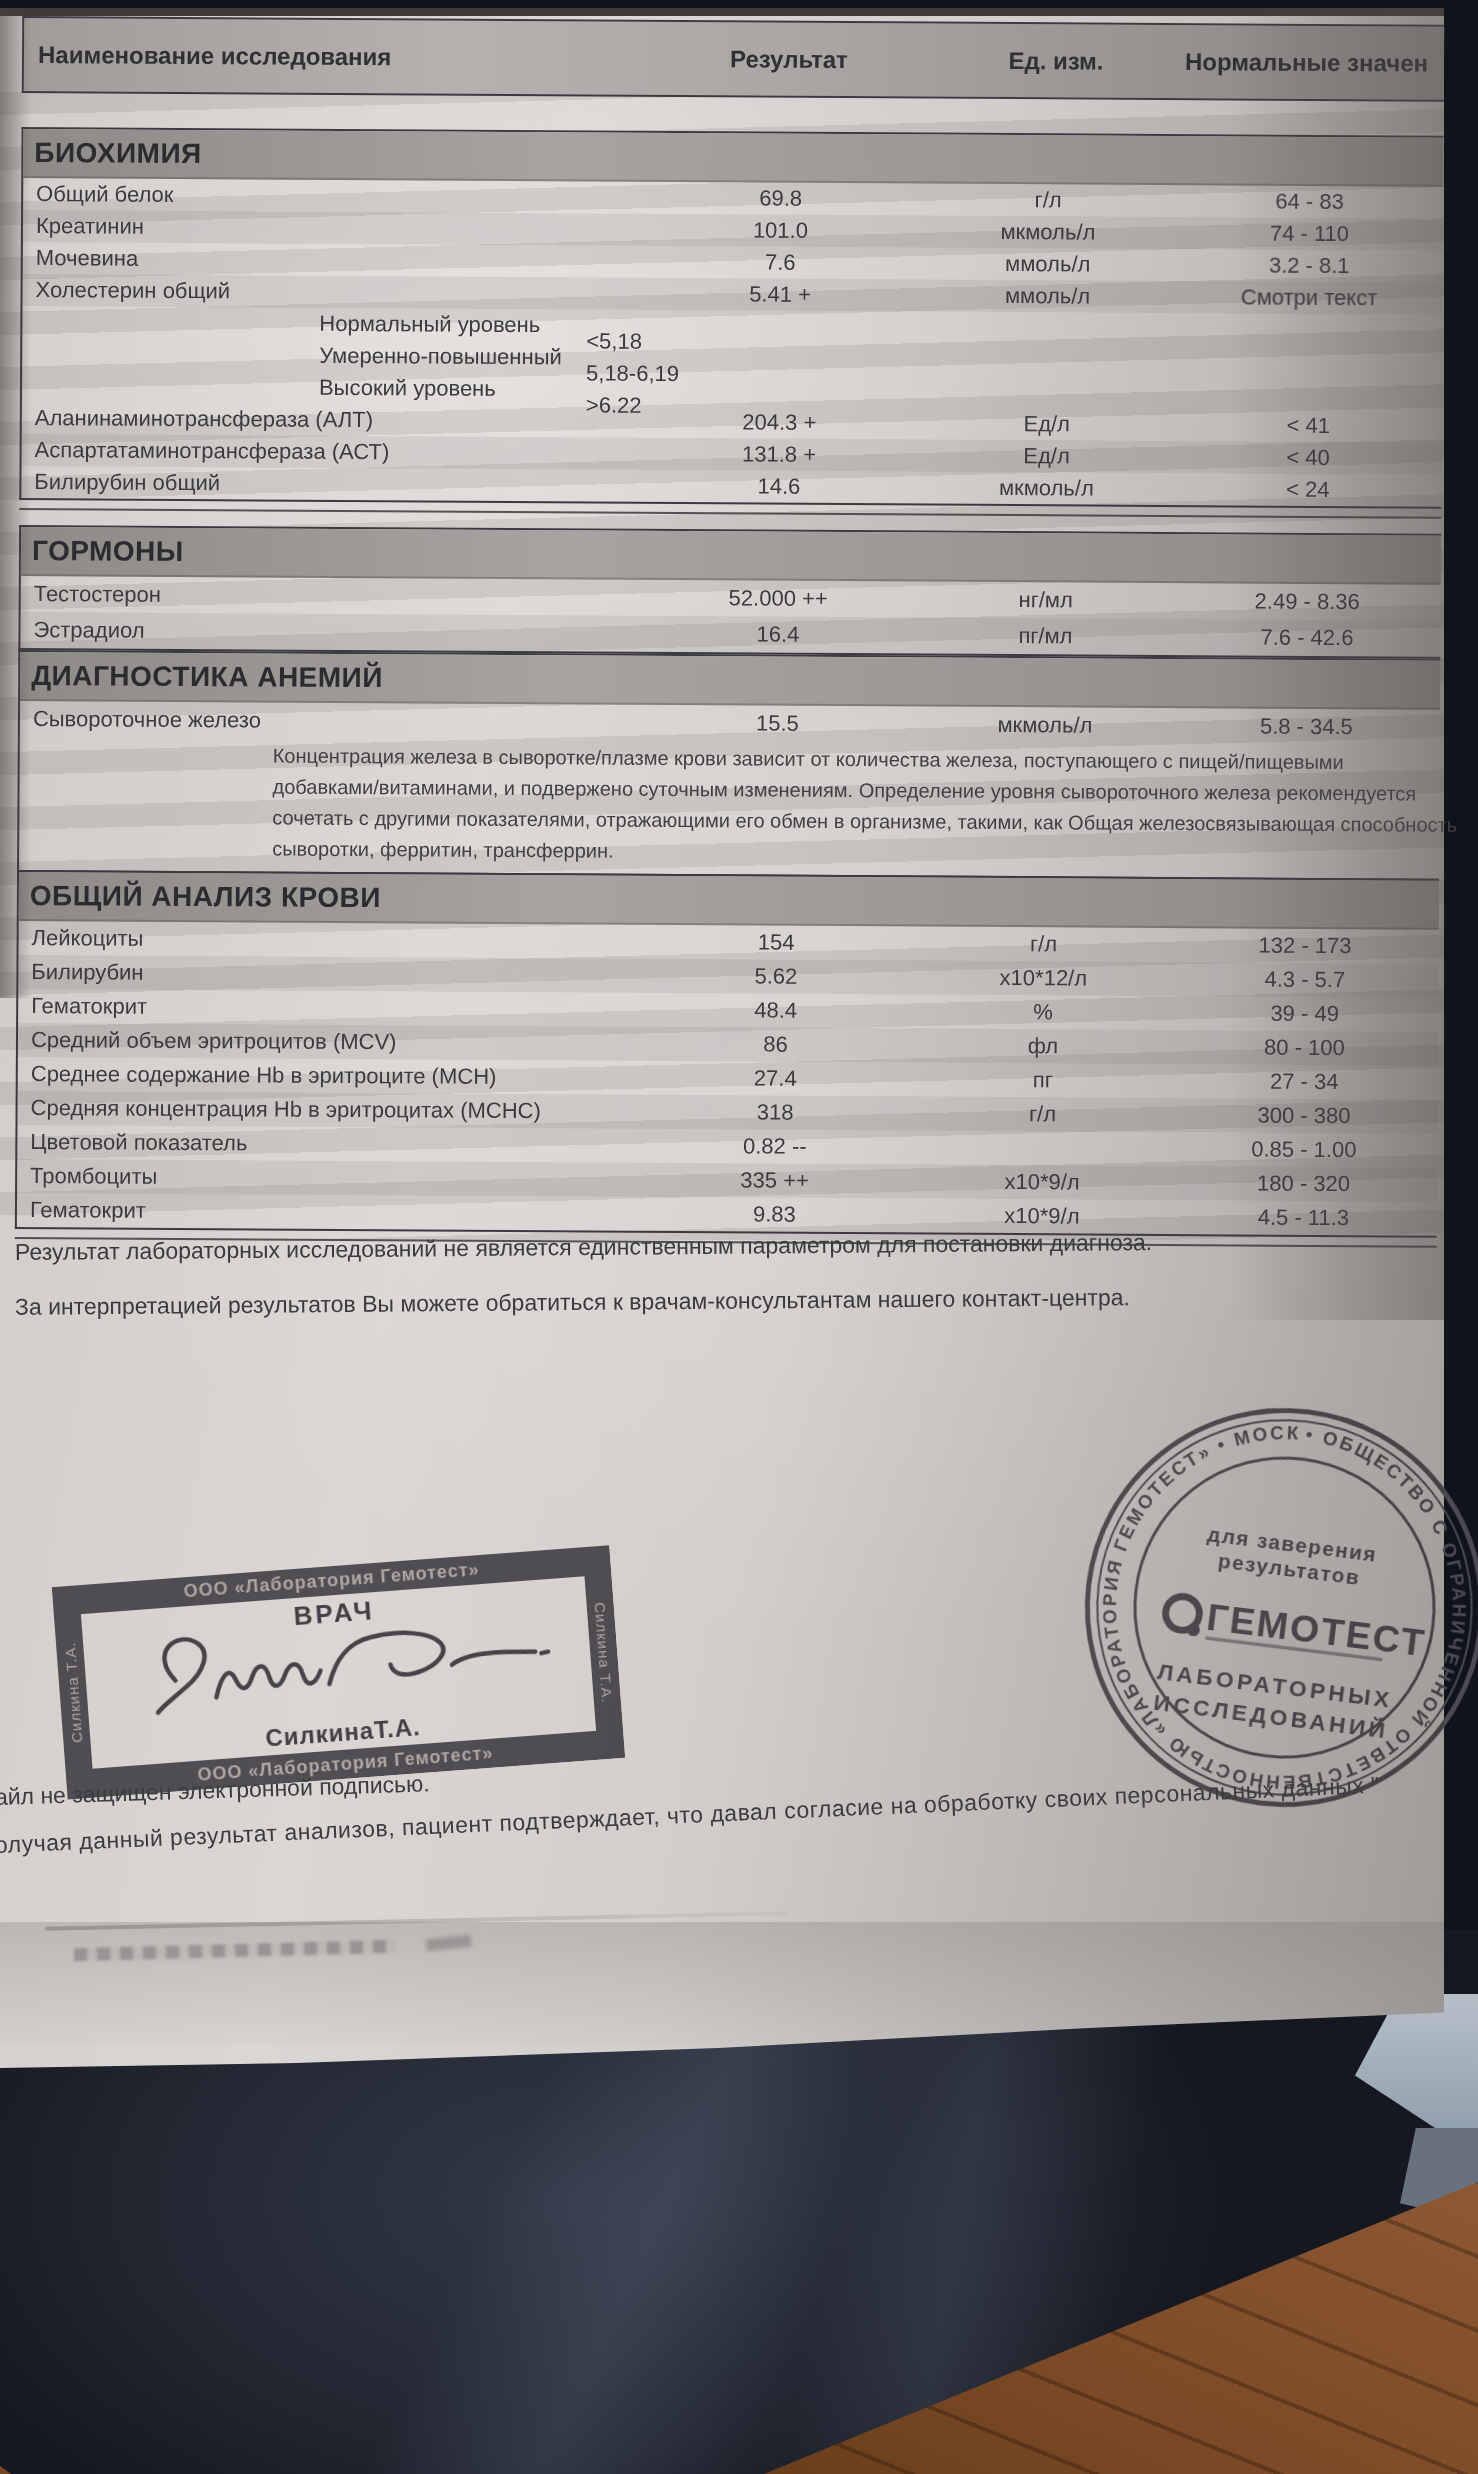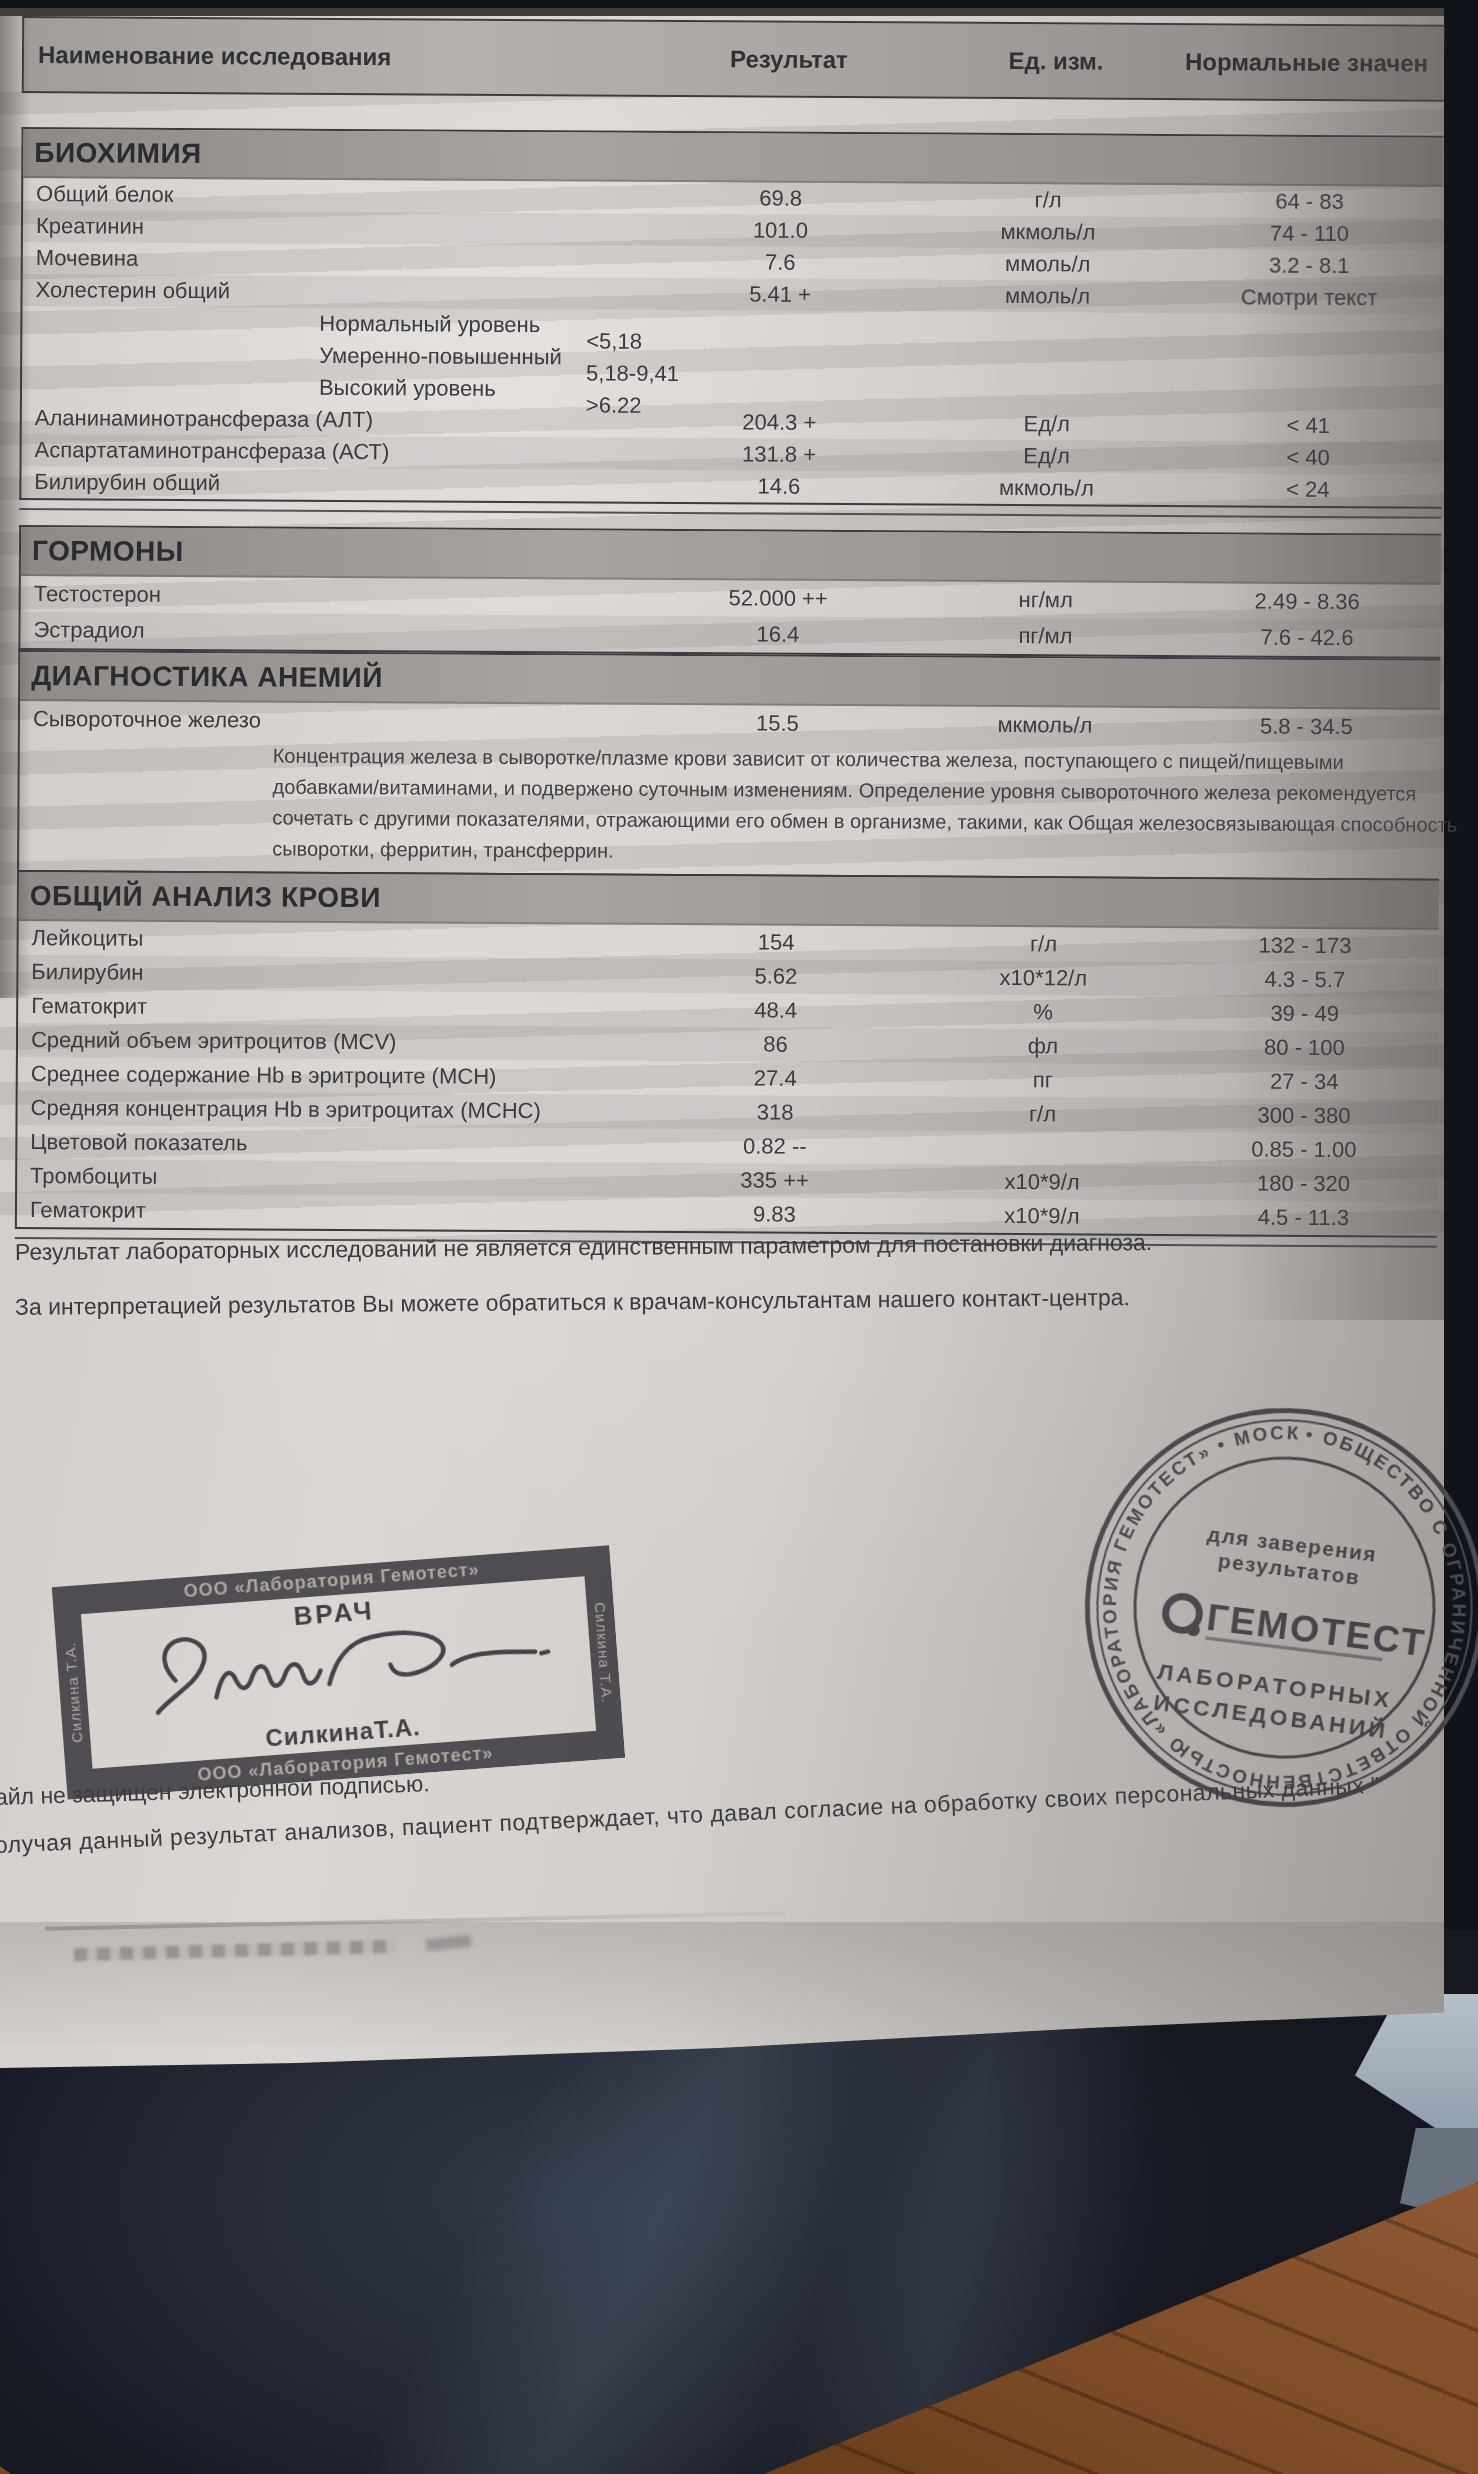--- a/index.html
+++ b/index.html
@@ -154,21 +154,21 @@
               <div class="c c-result">5.41 +</div>
               <div class="c c-unit">ммоль/л</div>
               <div class="c c-norm">Смотри текст</div>
             </div>
             <div class="row sub">
               <div class="c c-name">Нормальный уровень</div>
               <div class="c c-result">&lt;5,18</div>
             </div>
             <div class="row sub">
               <div class="c c-name">Умеренно-повышенный</div>
-              <div class="c c-result">5,18-9,41</div>
+              <div class="c c-result">5,18-6,19</div>
             </div>
             <div class="row sub">
               <div class="c c-name">Высокий уровень</div>
               <div class="c c-result">&gt;6.22</div>
             </div>
             <div class="row">
               <div class="c c-name">Аланинаминотрансфераза (АЛТ)</div>
               <div class="c c-result">204.3 +</div>
               <div class="c c-unit">Ед/л</div>
               <div class="c c-norm">&lt; 41</div>

